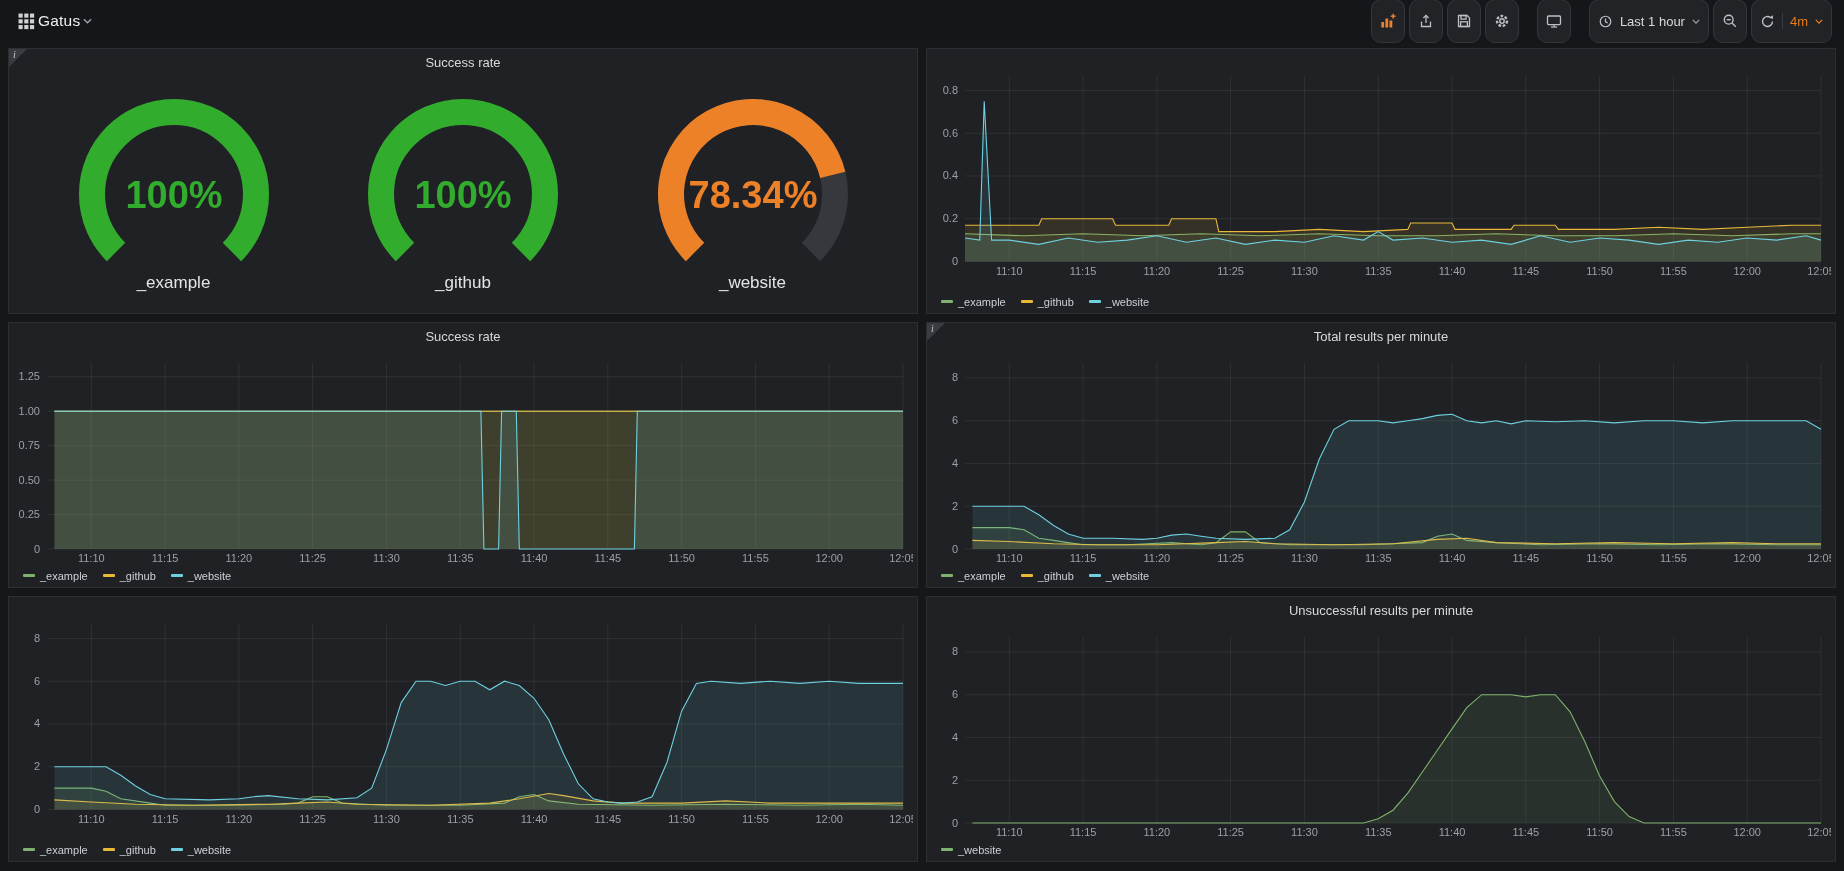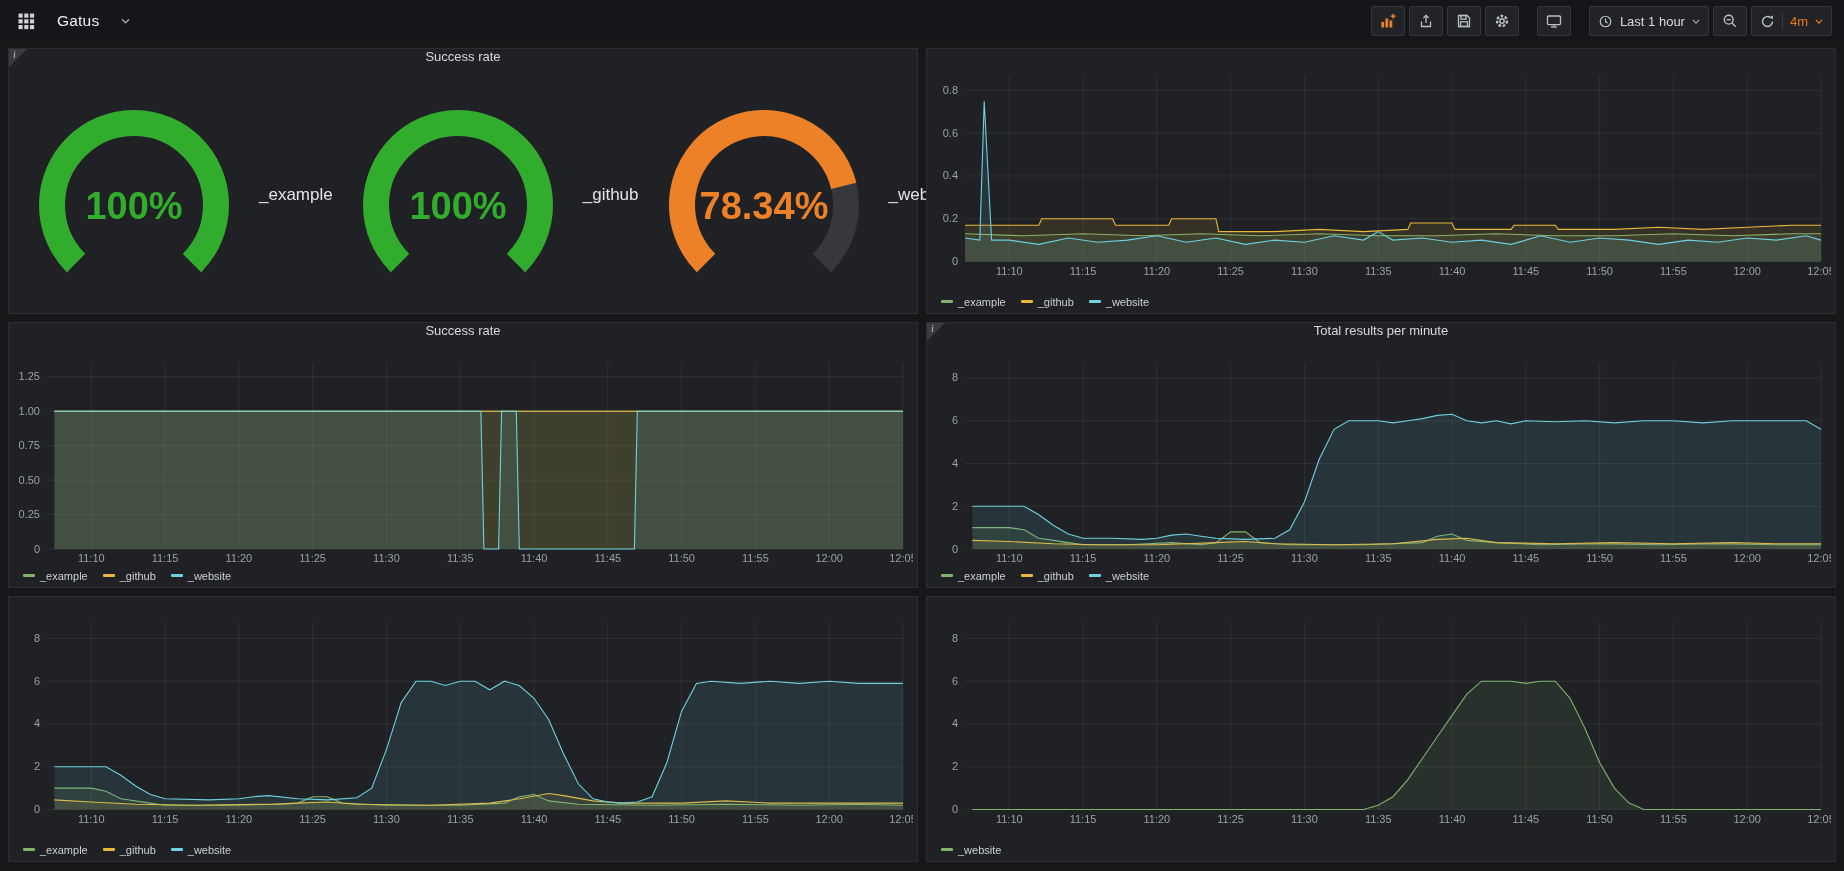--- a/index.html
+++ b/index.html
@@ -5,52 +5,52 @@
   *{box-sizing:border-box;margin:0;padding:0}
   html,body{width:1844px;height:871px}
   body{
     background:#161719;
     font-family:"Liberation Sans",sans-serif;
     color:#d8d9da;
     overflow:hidden;
   }
   
   .navbar{height:42px;display:flex;align-items:center;padding:0 12px;background:#141619}
-  .brand{display:flex;align-items:center;gap:22px;cursor:pointer;padding:4px 6px}
+  .brand{display:flex;align-items:center;gap:3px;cursor:pointer;padding:4px 6px}
   .brand-text{font-size:15.5px;font-weight:500;color:#eceef0;letter-spacing:.2px}
   .nav-right{margin-left:auto;display:flex;align-items:center;gap:4px}
   .nav-btn{
-    height:30px;min-width:34px;padding:0 8px;
-    background:#212327;border:1px solid #33363b;border-radius:2px;
+    height:44px;min-width:34px;padding:0 8px;
+    background:#212327;border:1px solid #33363b;border-radius:10px;
     display:flex;align-items:center;justify-content:center;gap:7px;
     cursor:pointer;font-size:13px;color:#d8d9da;font-family:"Liberation Sans",sans-serif;
   }
   .sep{width:10px}
   .refresh-text{color:#eb7b18;font-weight:500}
   .btn-divider{width:1px;height:16px;background:#383b40}
   
   .dash{padding:6px 8px;display:grid;grid-template-columns:repeat(2,1fr);grid-template-rows:repeat(3,266px);gap:8px}
   .panel{background:#1f2124;border:1px solid #2c2e33;position:relative;display:flex;flex-direction:column}
-  .panel-header{height:27px;flex:none;display:flex;align-items:flex-start;justify-content:center;font-size:13px;font-weight:500;color:#d8d9da;cursor:pointer}
+  .panel-header{height:27px;flex:none;display:flex;align-items:center;justify-content:center;font-size:13px;font-weight:500;color:#d8d9da;cursor:pointer}
   .panel-body{flex:1;min-height:0;position:relative}
   .info-corner{position:absolute;top:0;left:0;z-index:3;width:0;height:0;border-top:18px solid #393b40;border-right:18px solid transparent;cursor:pointer}
   .info-corner span{position:absolute;top:-18px;left:4px;font:italic 10px "Liberation Serif",serif;color:#c7cbd1}
   
   .chart-wrap{position:absolute;inset:0;display:flex;flex-direction:column;padding:4px 4px 3px 4px}
   svg.chart{width:100%;flex:1;display:block}
   .grid{stroke:rgba(255,255,255,0.07);stroke-width:1}
   .tick{fill:#9aa0a6;font-size:11px;font-family:"Liberation Sans",sans-serif}
   .xtick{text-anchor:middle}
   .ytick{text-anchor:end}
   .legend{height:17px;flex:none;display:flex;align-items:center;gap:15px;padding-left:10px;font-size:11px;color:#ccd0d4}
   .legend-item{display:inline-flex;align-items:center;cursor:pointer}
   .legend-marker{display:inline-block;width:12px;height:3px;border-radius:1px;margin-right:5px}
   
   .gauges{position:absolute;inset:0;display:flex;align-items:center;justify-content:space-evenly}
-  .gauge{display:flex;flex-direction:row;align-items:center}
+  .gauge{display:flex;flex-direction:column;align-items:center}
   .gauge-value{font-size:38px;font-weight:700;font-family:"Liberation Sans",sans-serif}
   .gauge-label{font-size:17px;color:#e3e4e6;margin-top:1px}
   .icon{display:block}
 </style>
 </head>
 <body>
 
 <header class="navbar">
   <div class="brand">
     <svg class="icon" width="17" height="17" viewBox="0 0 16 16" fill="#d0d2d6">
@@ -436,20 +436,23 @@
             <span class="legend-item">
               <span class="legend-marker" style="background: rgb(110, 208, 224);"></span>
               <span>_website</span>
             </span>
           </div>
       </div>
     </div>
   </section>
 
   <section class="panel">
+    <div class="panel-header">
+      <span>Unsuccessful results per minute</span>
+    </div>
     <div class="panel-body">
       <div class="chart-wrap">
         <svg class="chart" viewBox="0 0 900 213">
             <line x1="78.27586206896552" x2="78.27586206896552" y1="9" y2="195" class="grid"></line>
             <text x="78.27586206896552" y="208" class="tick xtick">11:10</text>
             <line x1="152.0689655172414" x2="152.0689655172414" y1="9" y2="195" class="grid"></line>
             <text x="152.0689655172414" y="208" class="tick xtick">11:15</text>
             <line x1="225.86206896551724" x2="225.86206896551724" y1="9" y2="195" class="grid"></line>
             <text x="225.86206896551724" y="208" class="tick xtick">11:20</text>
             <line x1="299.65517241379314" x2="299.65517241379314" y1="9" y2="195" class="grid"></line>

